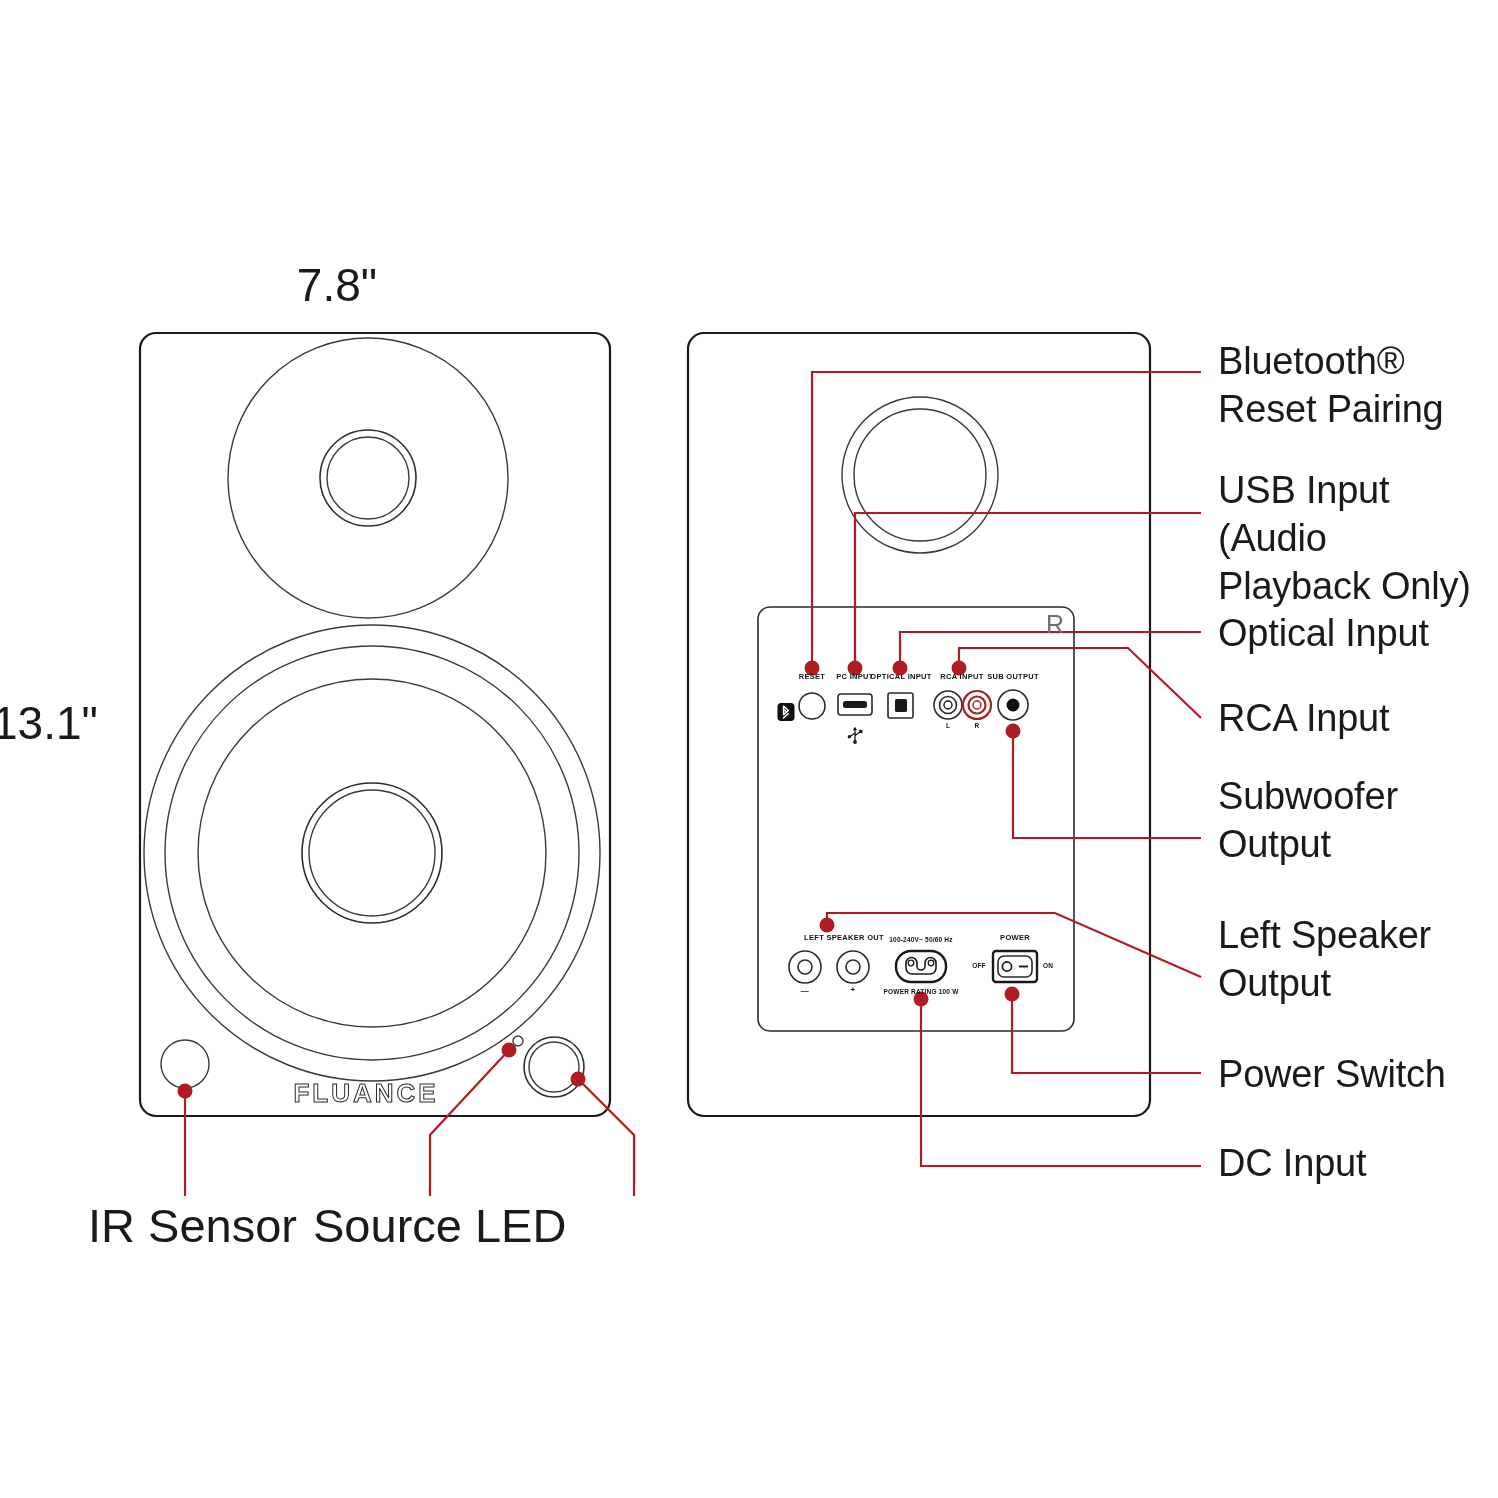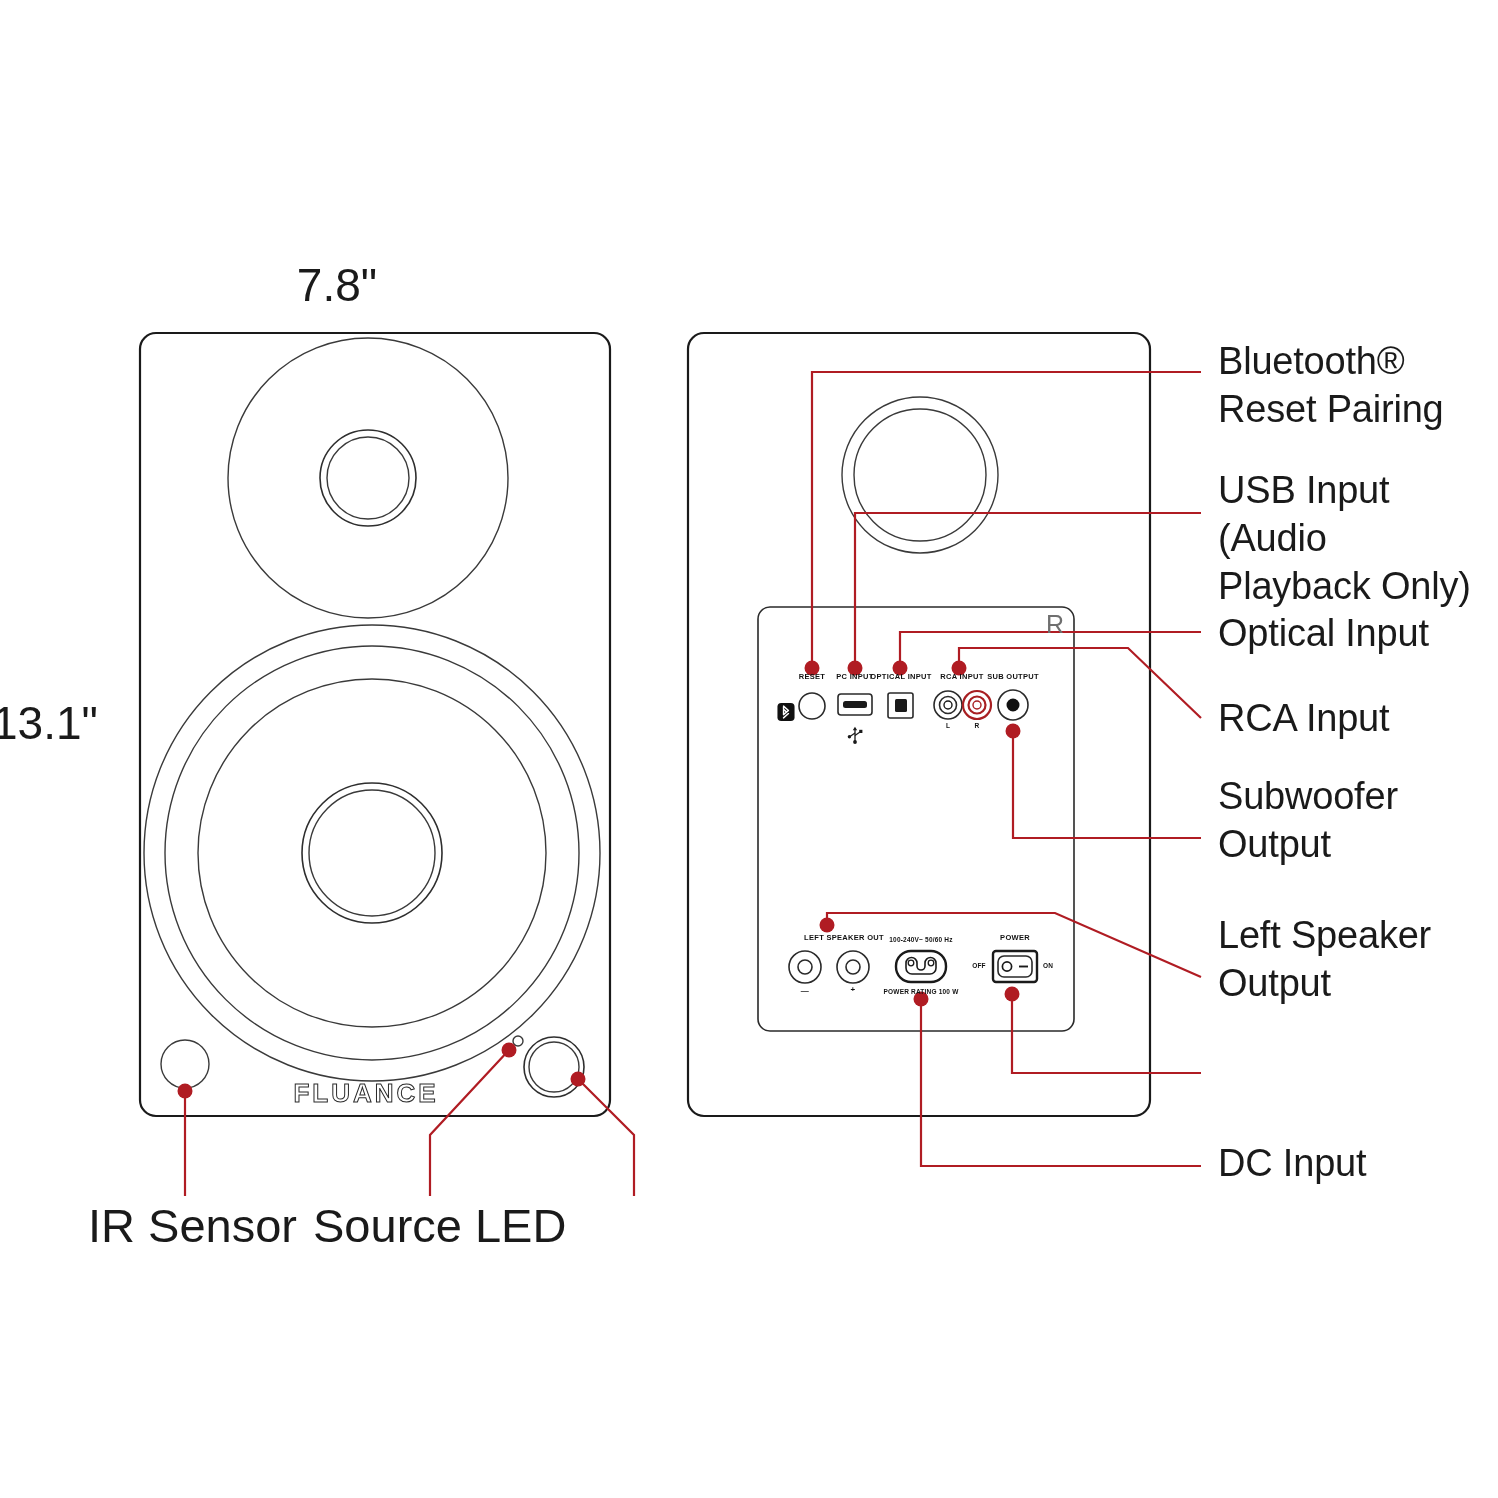--- a/index.html
+++ b/index.html
@@ -290,18 +290,19 @@
   <div class="callout-text" style="left:1218px; top:337px;">Bluetooth®
 Reset Pairing</div>
   <div class="callout-text" style="left:1218px; top:466px;">USB Input (Audio
 Playback Only)</div>
   <div class="callout-text" style="left:1218px; top:609px;">Optical Input</div>
   <div class="callout-text" style="left:1218px; top:694px;">RCA Input</div>
   <div class="callout-text" style="left:1218px; top:772px;">Subwoofer
 Output</div>
   <div class="callout-text" style="left:1218px; top:911px;">Left Speaker
 Output</div>
+  <div class="callout-text" style="left:1218px; top:1050px;">Power Switch</div>
   <div class="callout-text" style="left:1218px; top:1139px;">DC Input</div>
 
   <div class="bottom-text" style="left:88px; top:1198px;">IR Sensor</div>
   <div class="bottom-text" style="left:313px; top:1198px;">Source LED</div>
 
 </div>
 
 </body></html>

